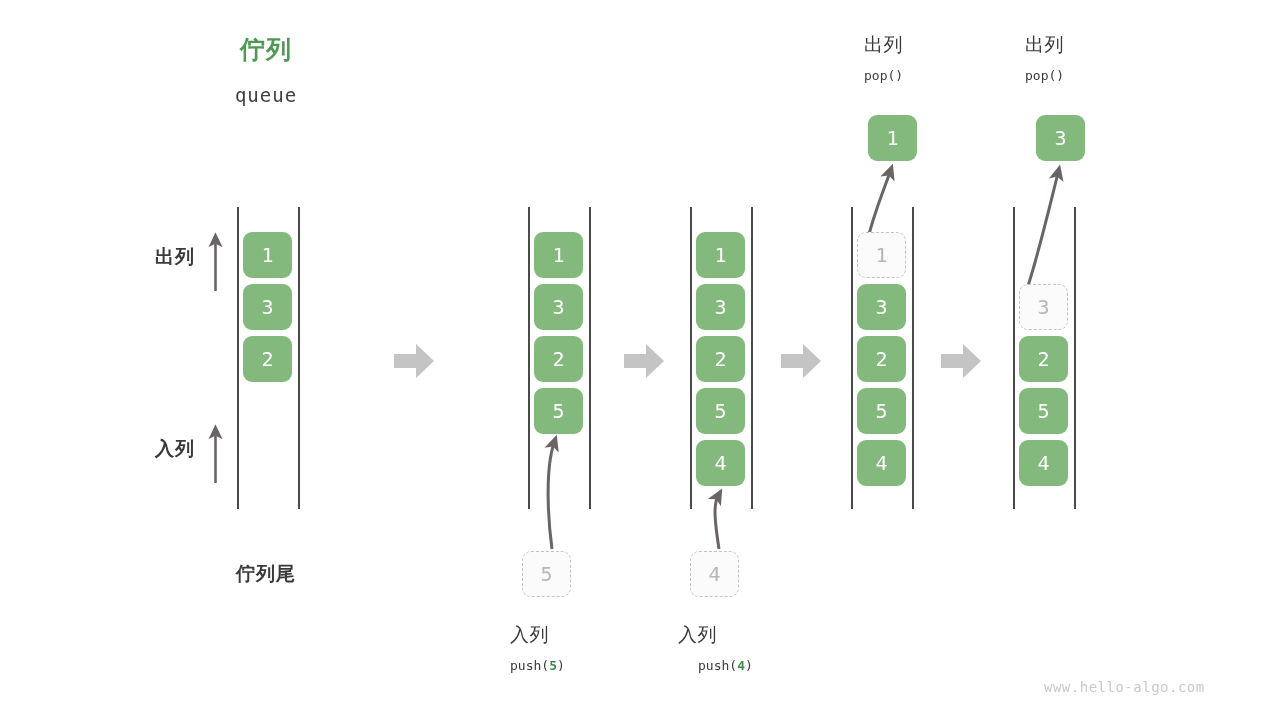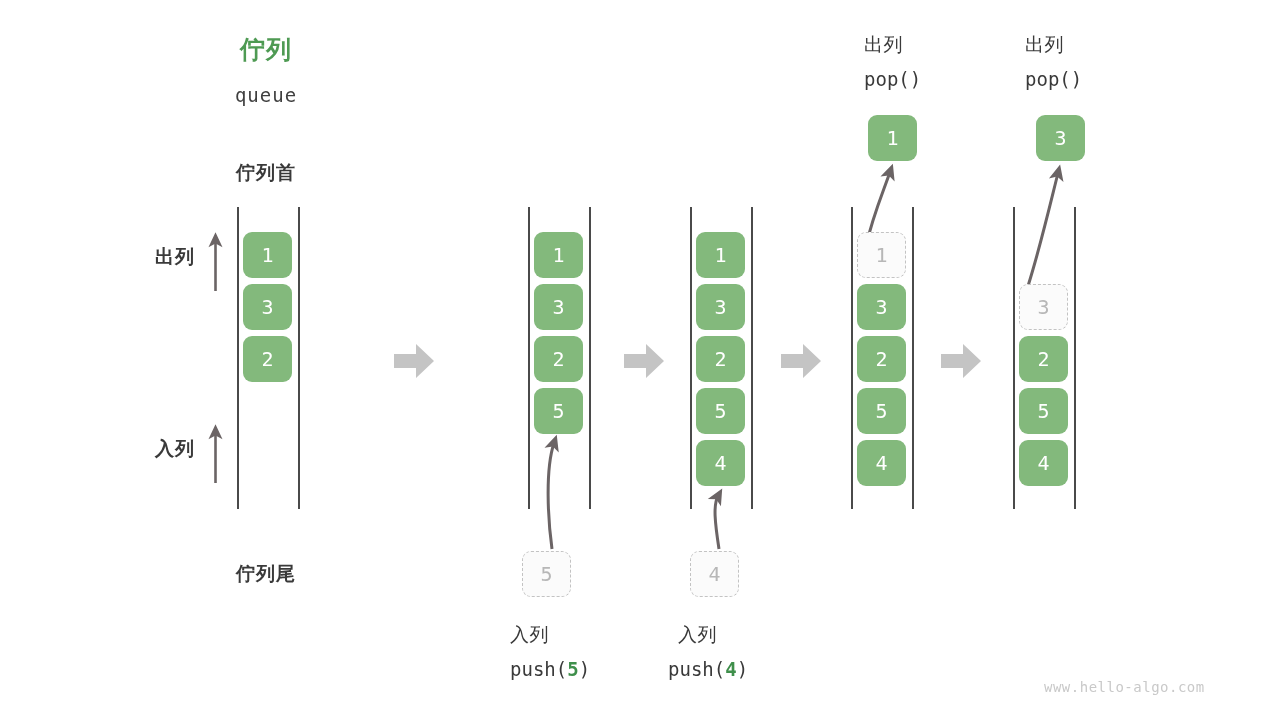--- a/index.html
+++ b/index.html
@@ -48,21 +48,21 @@
     letter-spacing: 1px;
   }
   .op-label {
     font-size: 19px;
     color: #3a3a3a;
     text-align: left;
     letter-spacing: 0.5px;
   }
   .op-code {
     font-family: "DejaVu Sans Mono", "Liberation Mono", monospace;
-    font-size: 19px;
+    font-size: 13px;
     color: #3a3a3a;
     text-align: left;
     letter-spacing: 0px;
     white-space: pre;
   }
   .op-code .hl { color: #3f8f4b; font-weight: bold; }
 
   
   .rail {
     width: 1.6px;
@@ -143,21 +143,20 @@
     </g>
 
     <g>
       <path d="M1028,286 C1040,248 1050,205 1058,173" stroke="#6b6465" stroke-width="3" fill="none" marker-end="url(#ah-curve)"></path>
     </g>
   </svg>
 
   <div class="abs title-cn" style="left:191px; top:33px; width:150px;">佇列</div>
   <div class="abs title-en" style="left:191px; top:72px; width:150px;">queue</div>
 
-  <div class="abs bold-label" style="left:191px; top:160px; width:150px;">佇列首</div>
   <div class="abs bold-label" style="left:191px; top:543px; width:150px;margin-top:18px;">佇列尾</div>
 
   <div class="abs side-label" style="left:120px; top:244px; width:75px;">出列</div>
   <div class="abs side-label" style="left:120px; top:436px; width:75px;">入列</div>
 
   <div class="abs" style="left:237px; top:207px; width:64px; height:302px;">
     <div class="abs rail" style="left:0px;  top:0px; height:302px;"></div>
     <div class="abs rail" style="left:61px; top:0px; height:302px;"></div>
     <div class="abs cell" style="left:6px; top:25px;">1</div>
     <div class="abs cell" style="left:6px; top:77px;">3</div>
@@ -192,21 +191,21 @@
     <div class="abs rail" style="left:0px;  top:0px; height:302px;"></div>
     <div class="abs rail" style="left:61px; top:0px; height:302px;"></div>
     <div class="abs cell" style="left:6px; top:25px;">1</div>
     <div class="abs cell" style="left:6px; top:77px;">3</div>
     <div class="abs cell" style="left:6px; top:129px;">2</div>
     <div class="abs cell" style="left:6px; top:181px;">5</div>
     <div class="abs cell" style="left:6px; top:233px;">4</div>
   </div>
   <div class="abs cell ghost" style="left:690px; top:551px;">4</div>
   <div class="abs op-label" style="left:678px; top:622px; width:160px;">入列</div>
-  <div class="abs op-code" style="left:668px; top:658px; width:170px;"><span>push(</span><span class="hl">4</span><span>)</span></div>
+  <div class="abs op-code" style="left:698px; top:658px; width:170px;"><span>push(</span><span class="hl">4</span><span>)</span></div>
 
   <div class="abs" style="left:781px; top:343px;">
     <svg class="flow-arrow" viewBox="0 0 40 36" xmlns="http://www.w3.org/2000/svg">
       <path d="M0,11 L22,11 L22,1 L40,18 L22,35 L22,25 L0,25 Z" fill="#c4c4c4"></path>
     </svg>
   </div>
 
   <div class="abs" style="left:851px; top:207px; width:64px; height:302px;">
     <div class="abs rail" style="left:0px;  top:0px; height:302px;"></div>
     <div class="abs rail" style="left:61px; top:0px; height:302px;"></div>

